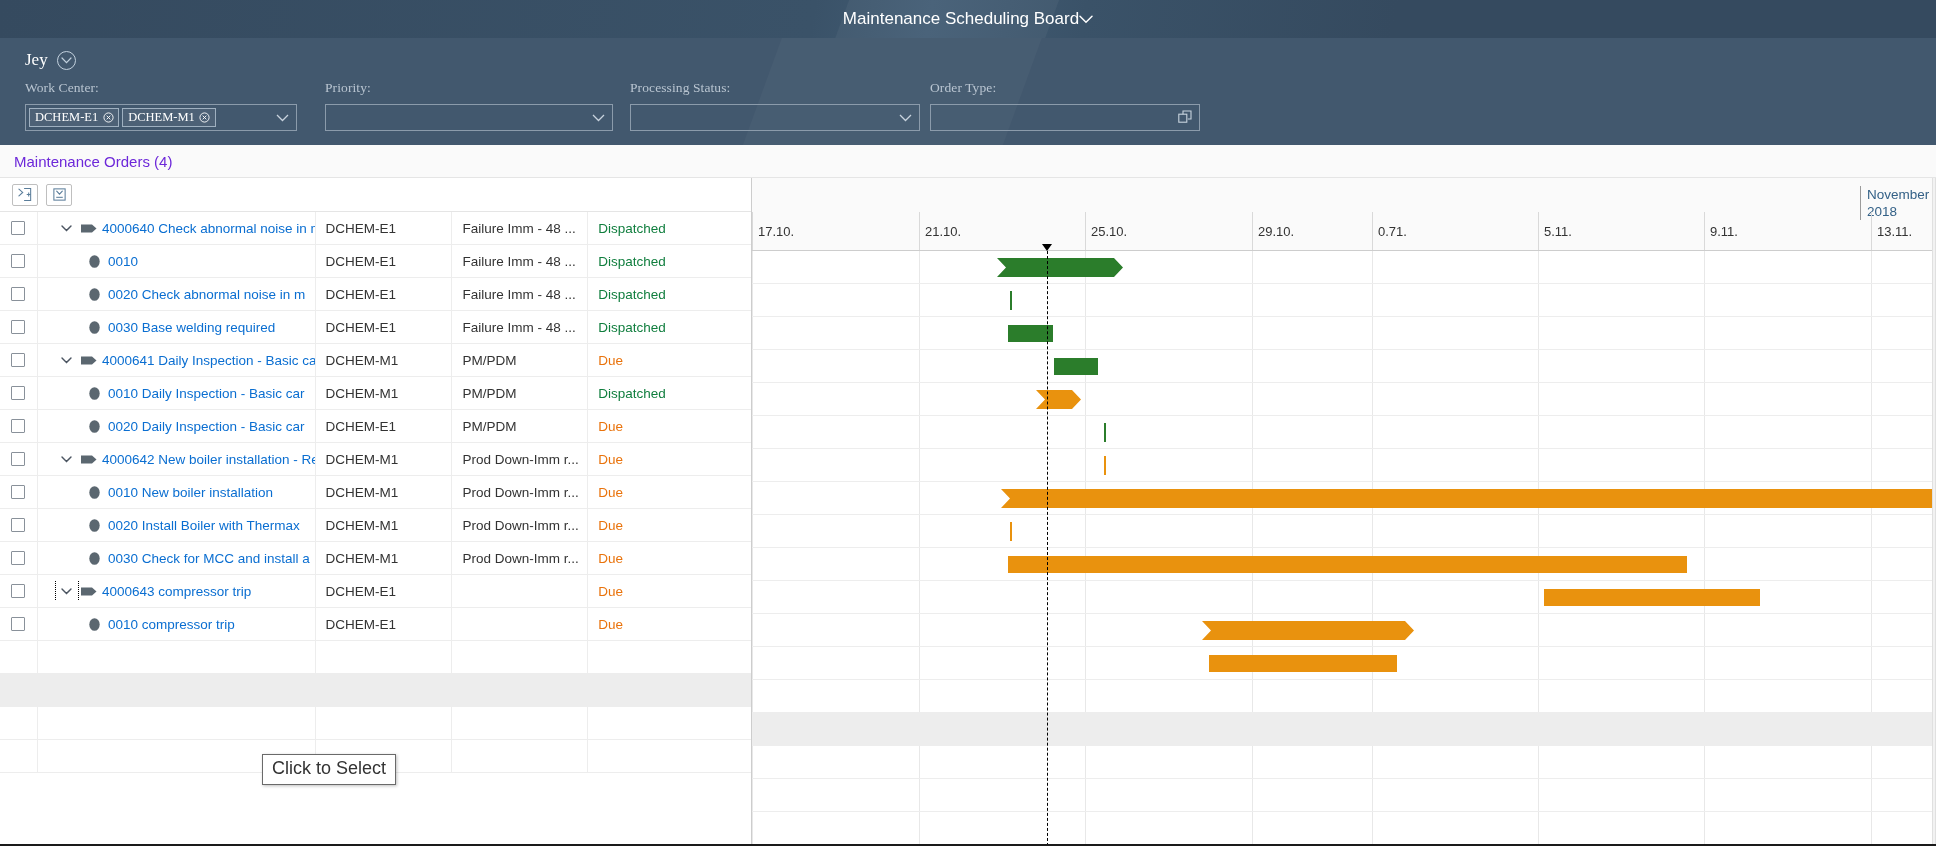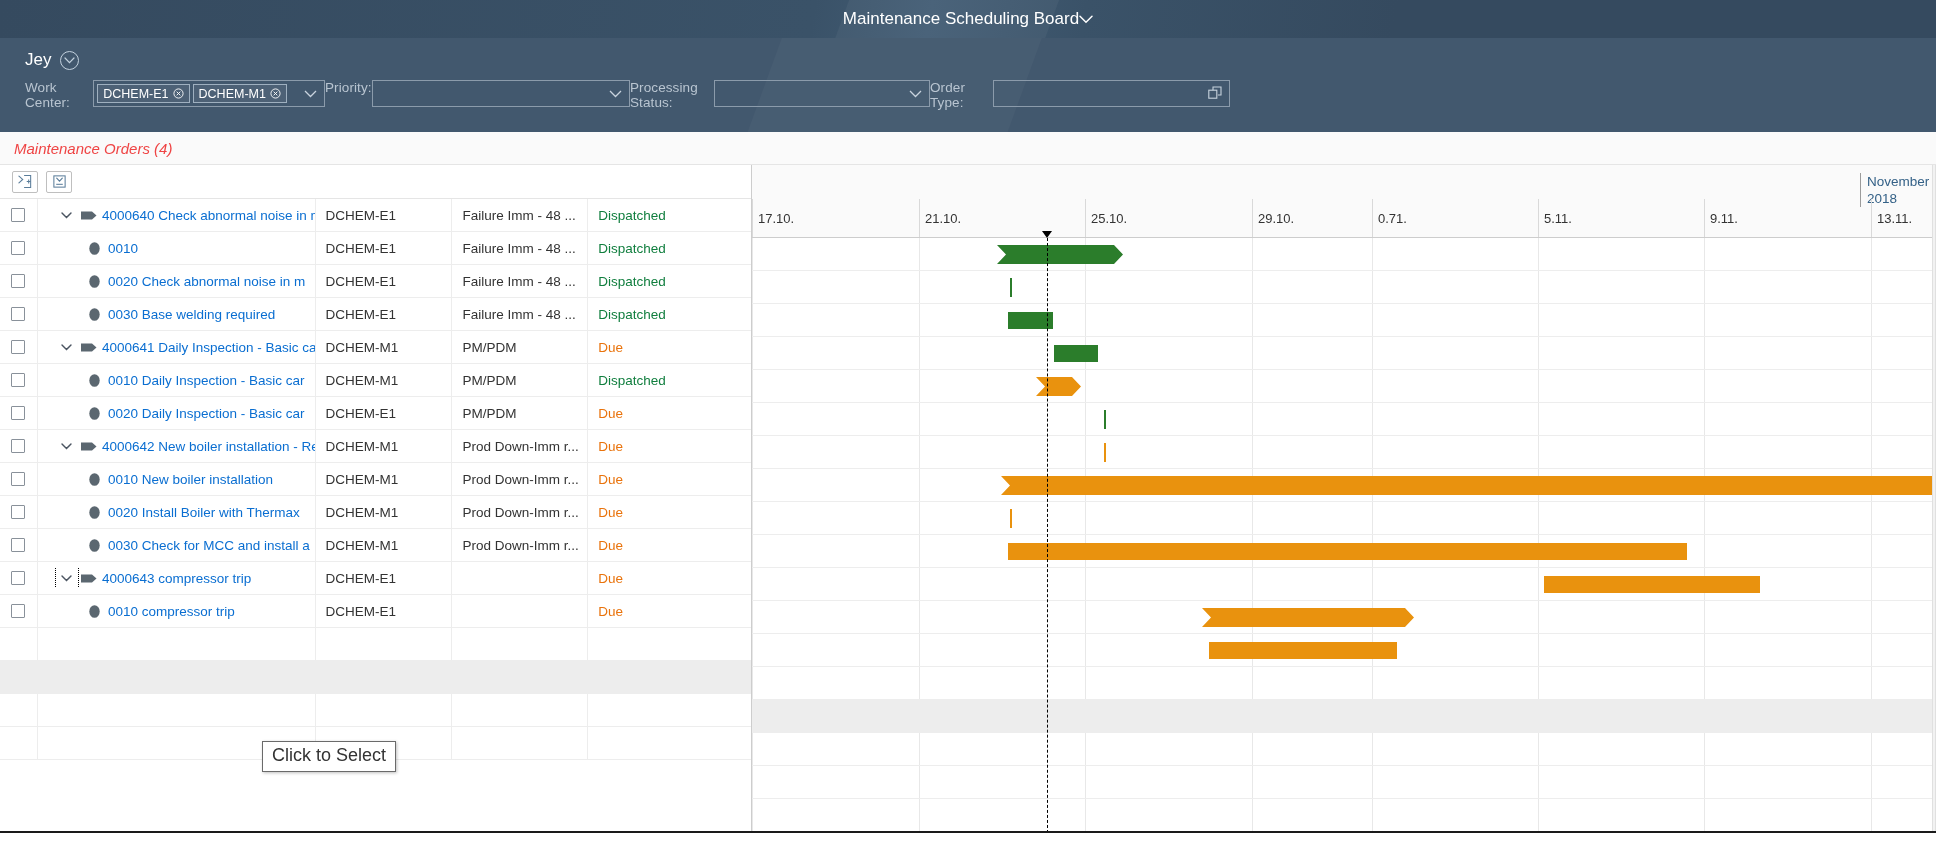--- a/index.html
+++ b/index.html
@@ -60,20 +60,21 @@
   }
   .shell-title .label { pointer-events: auto; cursor: pointer; }
   .shell-title .chev { pointer-events: auto; cursor: pointer; display: flex; }
 
   
   .filterbar {
     background: #42586e;
     position: relative;
     padding: 0 0 14px 0;
     overflow: hidden;
+    font-family: Liberation Serif, serif;
   }
   .filterbar .sheen {
     position: absolute; top: -40px; left: 760px;
     width: 260px; height: 200px;
     background: rgba(255,255,255,0.03);
     transform: skewX(-20deg);
     pointer-events: none;
   }
   .var-row {
     display: flex; align-items: center; gap: 9px;
@@ -84,21 +85,21 @@
   .var-chev {
     width: 19px; height: 19px; border-radius: 50%;
     border: 1px solid #c2d1de;
     display: flex; align-items: center; justify-content: center;
     cursor: pointer;
   }
   .fields {
     display: flex; position: relative; z-index: 2;
     padding-left: 25px;
   }
-  .field { display: flex; }
+  .field { display: flex; flex-direction: column; }
   .field.f1 { width: 300px; }
   .field.f2 { width: 305px; }
   .field.f3 { width: 300px; }
   .field.f4 { width: 300px; }
   .field-label {
     color: #b9c5d1; font-size: 13.5px;
     margin-bottom: 8px; letter-spacing: 0.1px;
   }
   .input-shell {
     height: 27px;
@@ -135,23 +136,22 @@
 
   
   .page {
     background: #fafafa;
     height: calc(857px - 38px - 118px);
     display: flex; flex-direction: column;
   }
   .section-title {
     height: 32px; display: flex; align-items: center;
     padding-left: 14px;
-    font-size: 15px; color: #ef4444;
+    font-size: 15px; color: #6d28d9;
     background: #fafafa;
-    font-style: italic;
   }
 
   .board {
     flex: 1;
     display: flex;
     background: #fff;
     border-top: 1px solid #e5e5e5;
     position: relative;
     overflow: hidden;
   }

